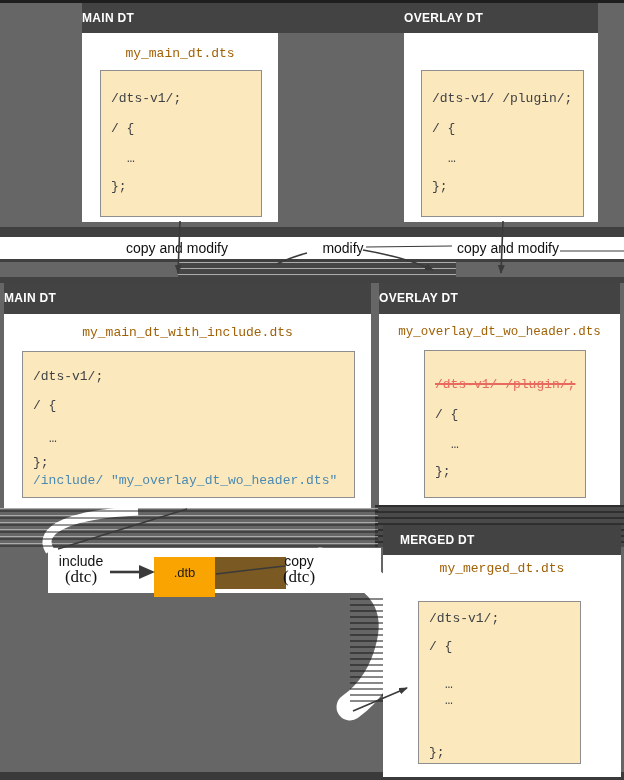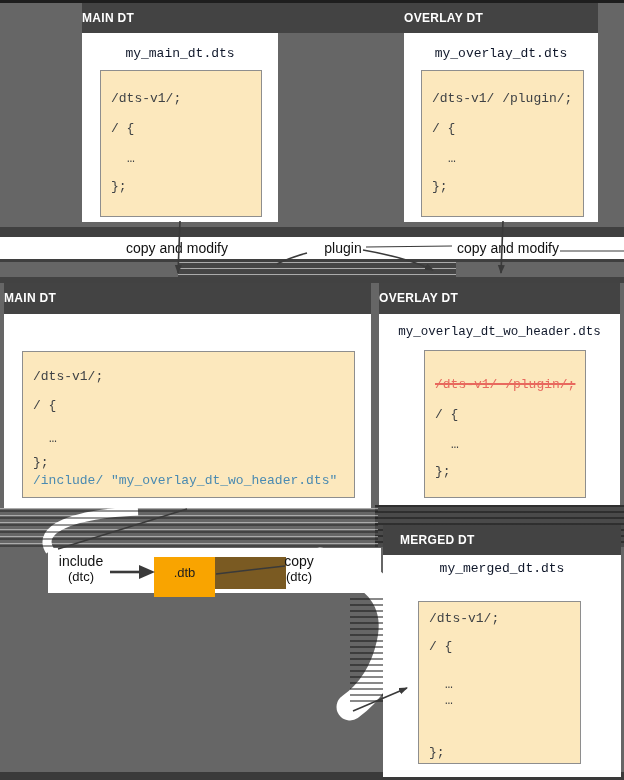--- a/index.html
+++ b/index.html
@@ -3,31 +3,31 @@
 <meta charset="utf-8">
 <style>
   html,body{margin:0;padding:0;background:#666666;}
   #stage{position:relative;width:624px;height:780px;background:#666666;overflow:hidden;
          font-family:"Liberation Sans",sans-serif;}
   .abs{position:absolute;}
   .whitebox{position:absolute;background:#ffffff;z-index:3;}
   .hdrbar{position:absolute;background:#434343;z-index:3;}
   .hdrlbl{position:absolute;color:#ffffff;font-weight:700;font-size:12px;letter-spacing:.3px;
           text-align:left;font-family:"Liberation Sans",sans-serif;}
-  .fname{position:absolute;width:100%;text-align:center;color:#0f172a;font-size:13px;
+  .fname{position:absolute;width:100%;text-align:center;color:#a16207;font-size:13px;
          font-family:"Liberation Mono",monospace;white-space:nowrap;}
   .codebox{position:absolute;background:#fce8bd;border:1px solid #8e8e8e;}
   .cl{position:absolute;left:10px;color:#3f4245;font-size:13px;white-space:nowrap;
       font-family:"Liberation Mono",monospace;}
   .cl.dots{left:26px;}
   .cl.inc{color:#4a8ab1;}
   .cl.strike{color:#e8695e;text-decoration:line-through;text-decoration-thickness:2px;}
   .bandlbl{position:absolute;color:#111111;font-size:14px;text-align:center;z-index:4;}
   .toollbl{position:absolute;color:#111111;font-size:14px;text-align:center;line-height:16px;z-index:4;}
-  .toollbl .mono{font-family:Liberation Sans, sans-serif;font-size:13px;}
+  .toollbl .mono{font-family:Liberation Serif, serif;font-size:17px;}
   .strip{position:absolute;z-index:0;}
   .scanw{background-image:repeating-linear-gradient(180deg,rgba(255,255,255,.55) 0 1px,transparent 1px 6px);}
   .scand{background-image:repeating-linear-gradient(180deg,rgba(20,20,20,.5) 0 2px,transparent 2px 6px);}
   .mixscan{background-image:
      repeating-linear-gradient(180deg,rgba(255,255,255,.45) 0 1px,transparent 1px 7px),
      repeating-linear-gradient(180deg,rgba(25,25,25,.45) 2px 4px,transparent 4px 9px);}
   svg.layer{position:absolute;left:0;top:0;pointer-events:none;}
   #svg-under{z-index:1;}
   #svg-over{z-index:4;}
   .z2{z-index:2;}
@@ -63,37 +63,37 @@
     <div class="fname" style="top:13px;">my_main_dt.dts</div>
     <div class="codebox" style="left:18px;top:37px;width:160px;height:145px;">
       <div class="cl" style="top:20px;">/dts-v1/;</div>
       <div class="cl" style="top:50px;">/ {</div>
       <div class="cl dots" style="top:80px;">…</div>
       <div class="cl" style="top:108px;">};</div>
     </div>
   </div>
 
   <div class="whitebox" style="left:404px;top:33px;width:194px;height:189px;">
-    <div class="fname" style="top:13px;">my_overlay_dt.dts</div>
     <div class="codebox" style="left:17px;top:37px;width:161px;height:145px;">
       <div class="cl" style="top:20px;">/dts-v1/ /plugin/;</div>
       <div class="cl" style="top:50px;">/ {</div>
       <div class="cl dots" style="top:80px;">…</div>
       <div class="cl" style="top:108px;">};</div>
     </div>
   </div>
 
   <div class="bandlbl" style="left:112px;top:237px;width:130px;line-height:22px;">copy and modify</div>
-  <div class="bandlbl" style="left:305px;top:237px;width:76px;line-height:22px;">plugin</div>
+  <div class="bandlbl" style="left:305px;top:237px;width:76px;line-height:22px;">modify</div>
   <div class="bandlbl" style="left:443px;top:237px;width:130px;line-height:22px;">copy and modify</div>
 
   <div class="whitebox" style="left:4px;top:283px;width:367px;height:225px;">
     <div class="hdrbar" style="left:0;top:0;width:367px;height:31px;">
       <div class="hdrlbl" style="left:0;top:0;width:100%;line-height:31px;">MAIN DT</div>
     </div>
+    <div class="fname" style="top:42px;">my_main_dt_with_include.dts</div>
     <div class="codebox" style="left:18px;top:68px;width:331px;height:145px;">
       <div class="cl" style="top:17px;">/dts-v1/;</div>
       <div class="cl" style="top:46px;">/ {</div>
       <div class="cl dots" style="top:79px;">…</div>
       <div class="cl" style="top:103px;">};</div>
       <div class="cl inc" style="top:121px;">/include/ "my_overlay_dt_wo_header.dts"</div>
     </div>
   </div>
 
   <div class="whitebox" style="left:379px;top:283px;width:241px;height:222px;">

